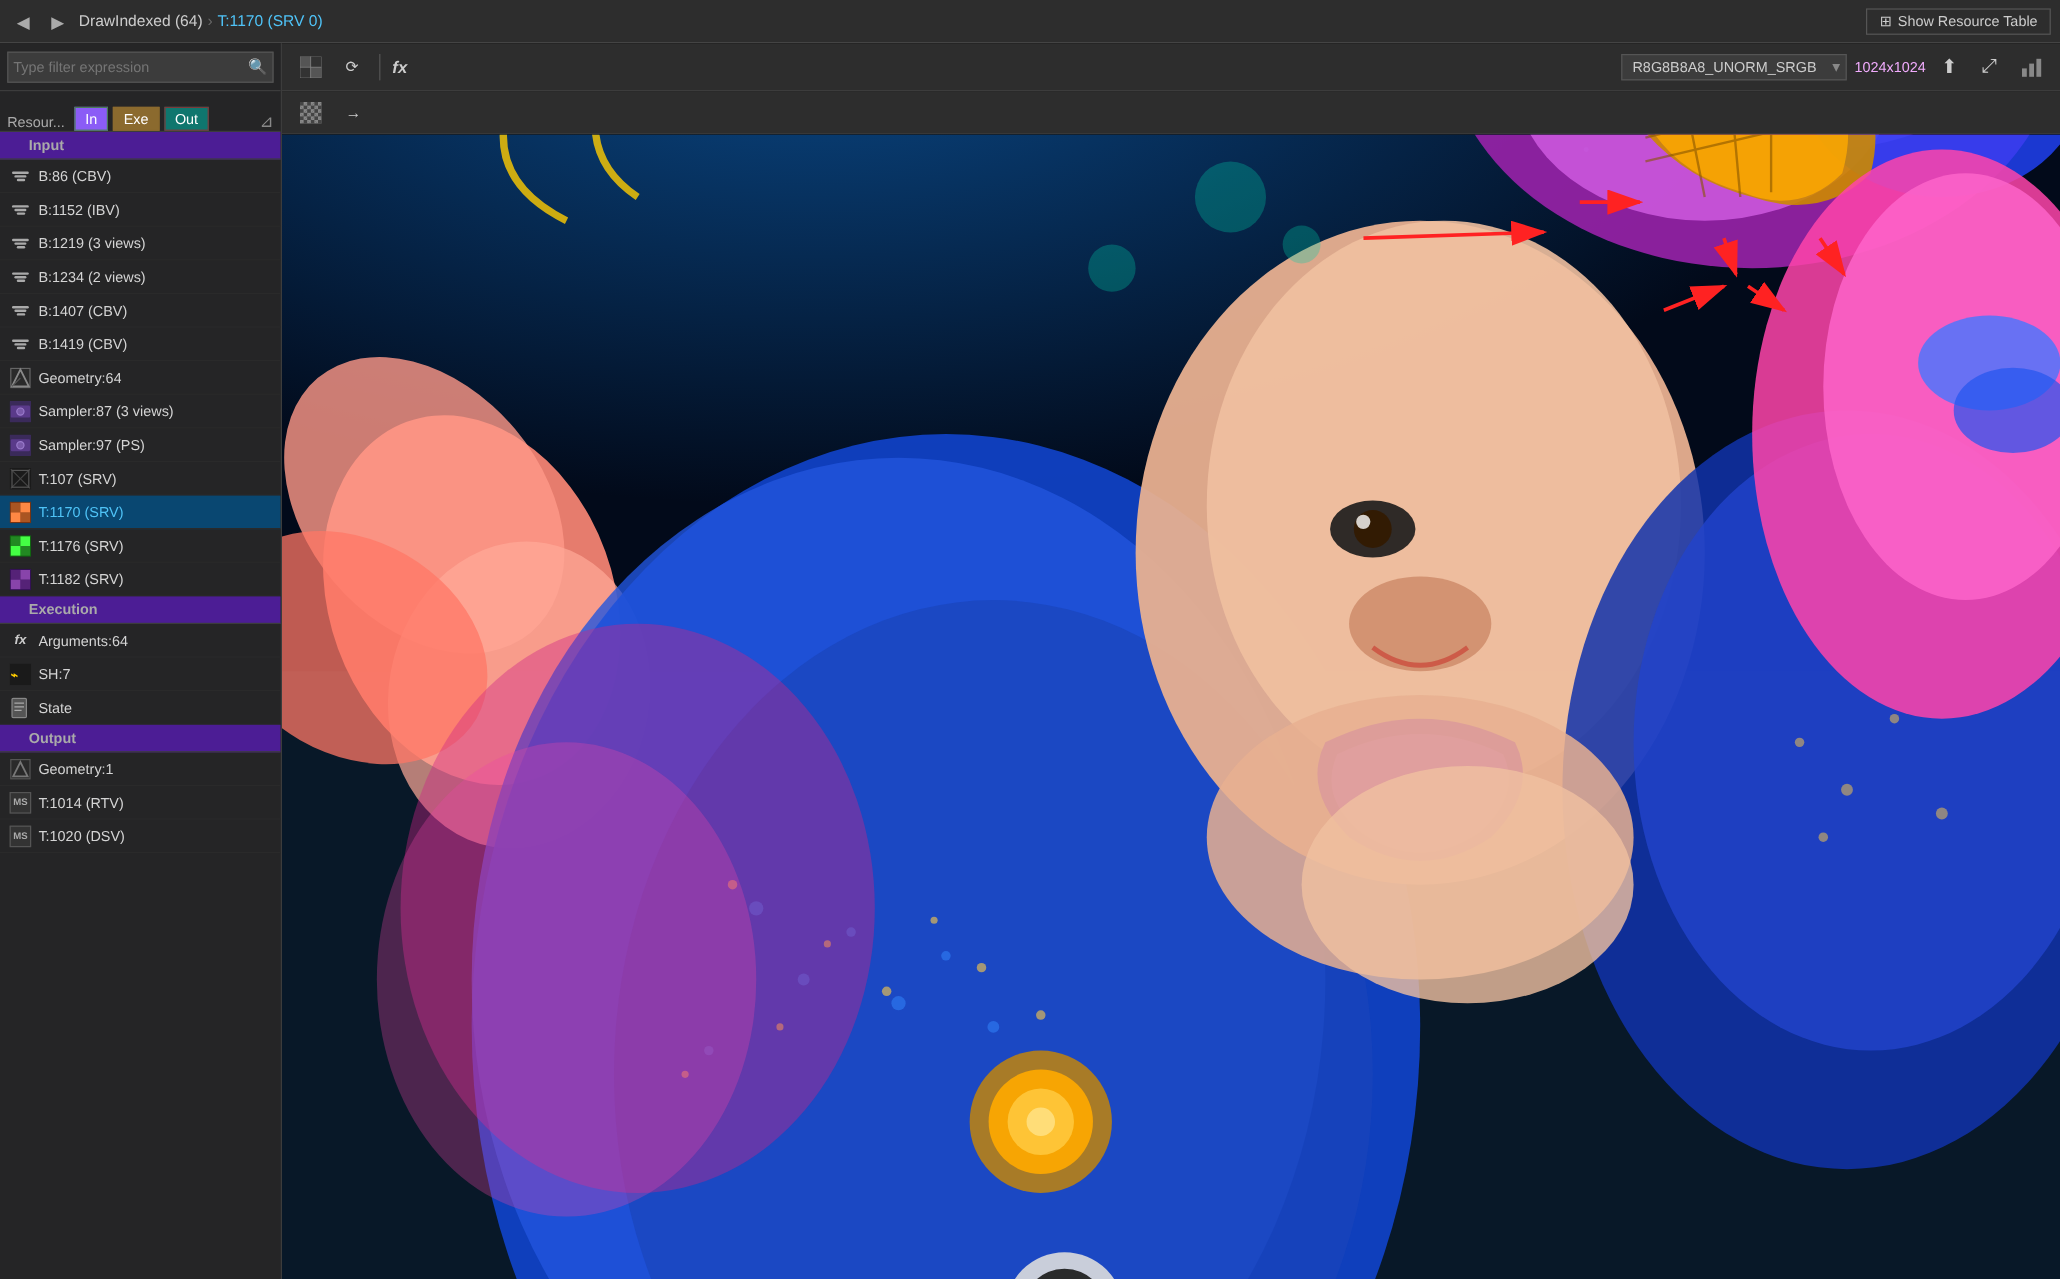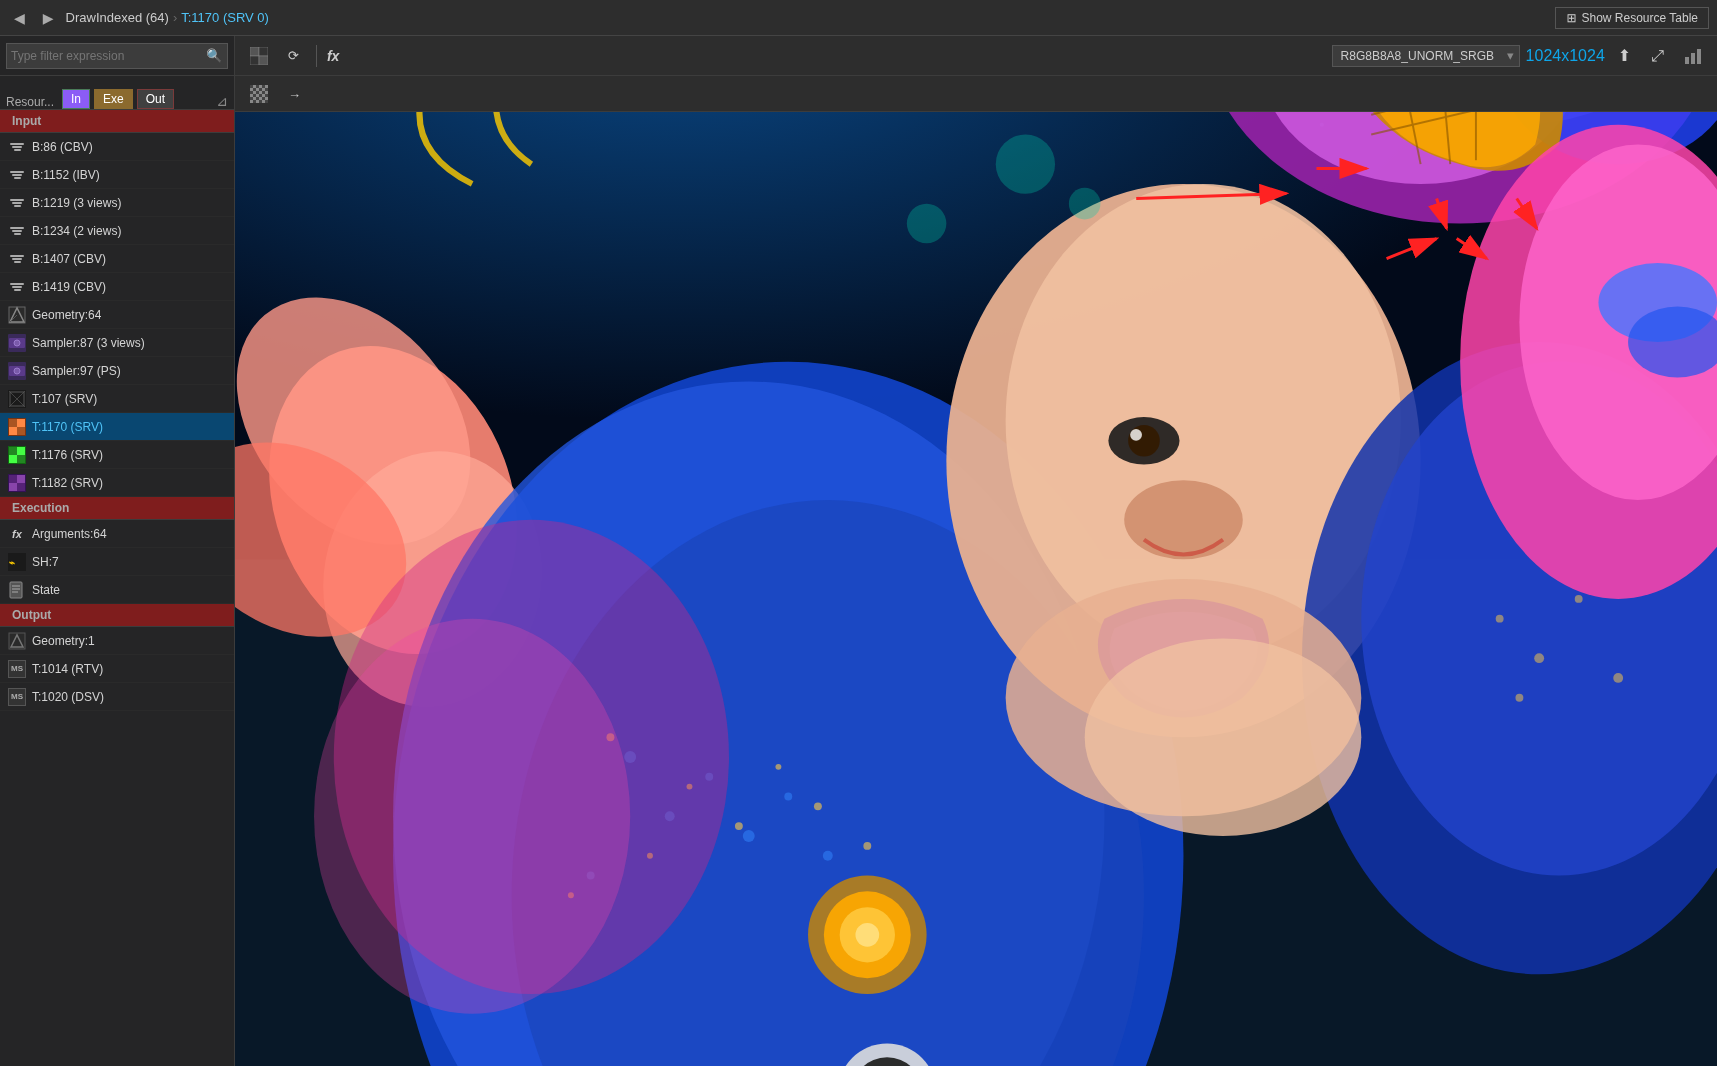--- a/index.html
+++ b/index.html
@@ -122,25 +122,25 @@
     .resource-list {
       flex: 1;
       overflow-y: auto;
       overflow-x: hidden;
     }
     .resource-list::-webkit-scrollbar { width: 6px; }
     .resource-list::-webkit-scrollbar-track { background: #2a2a2a; }
     .resource-list::-webkit-scrollbar-thumb { background: #555; }
 
     .section-header {
-      background: #7f1d1d;
+      background: #4c1d95;
       color: #aaa;
       font-size: 12px;
       font-weight: 600;
-      padding: 4px 12px;
+      padding: 4px 24px;
       border-bottom: 1px solid #3c3c3c;
     }
 
     .list-item {
       display: flex;
       align-items: center;
       padding: 3px 8px;
       gap: 6px;
       cursor: pointer;
       height: 28px;
@@ -219,21 +219,21 @@
       align-items: center;
       justify-content: center;
     }
     .format-dropdown-wrap::after {
       content: '▾';
       position: absolute;
       right: 6px;
       color: #888;
       pointer-events: none;
     }
-    .dim-label { color: #0ea5e9; font-size: 16px; }
+    .dim-label { color: #f0abfc; font-size: 12px; }
 
     
     .second-toolbar {
       height: 36px;
       background: #2d2d2d;
       border-bottom: 1px solid #3c3c3c;
       display: flex;
       align-items: center;
       padding: 0 8px;
       gap: 6px;
@@ -318,21 +318,21 @@
       <div class="filter-input-wrap">
         <input class="filter-input" type="text" placeholder="Type filter expression" style="">
         <span class="filter-icon">🔍</span>
       </div>
     </div>
 
     <div class="tabs-row">
       <span class="resource-label">Resour...</span>
       <button class="tab-btn active" style="background:#8b5cf6;border-color:#4a7c59;color:#fff">In</button>
       <button class="tab-btn active exe" style="background:#8b6a2e;border-color:#8b6a2e;color:#fff">Exe</button>
-      <button class="tab-btn active out" style="background:#404040;border-color:#7a3a3a;color:#fff">Out</button>
+      <button class="tab-btn active out" style="background:#0f766e;border-color:#7a3a3a;color:#fff">Out</button>
       <button class="filter-funnel-btn">⊿</button>
     </div>
 
     <div class="resource-list">
 
       <div class="section-header">Input</div>
 
       <div class="list-item">
         <div class="item-icon cbv-icon">
           <div class="cbv-line" style="width:14px"></div>

